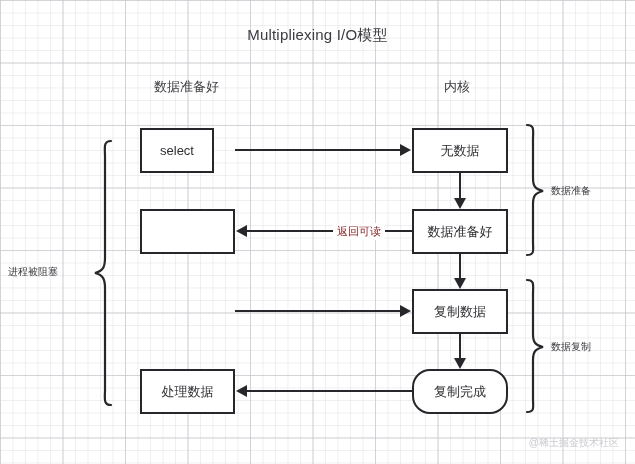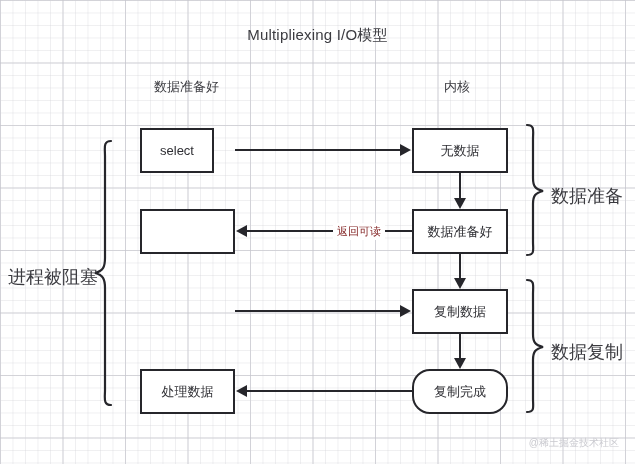--- a/index.html
+++ b/index.html
@@ -102,21 +102,21 @@
     z-index: 4;
     margin-left: 36px;
   }
 
   .brace {
     position: absolute;
     z-index: 2;
   }
   .brace-label {
     position: absolute;
-    font-size: 18px;
+    font-size: 10px;
     color: #3b3b40;
     white-space: nowrap;
     z-index: 4;
   }
 
   .watermark {
     position: absolute;
     right: 16px;
     bottom: 14px;
     font-size: 10px;

